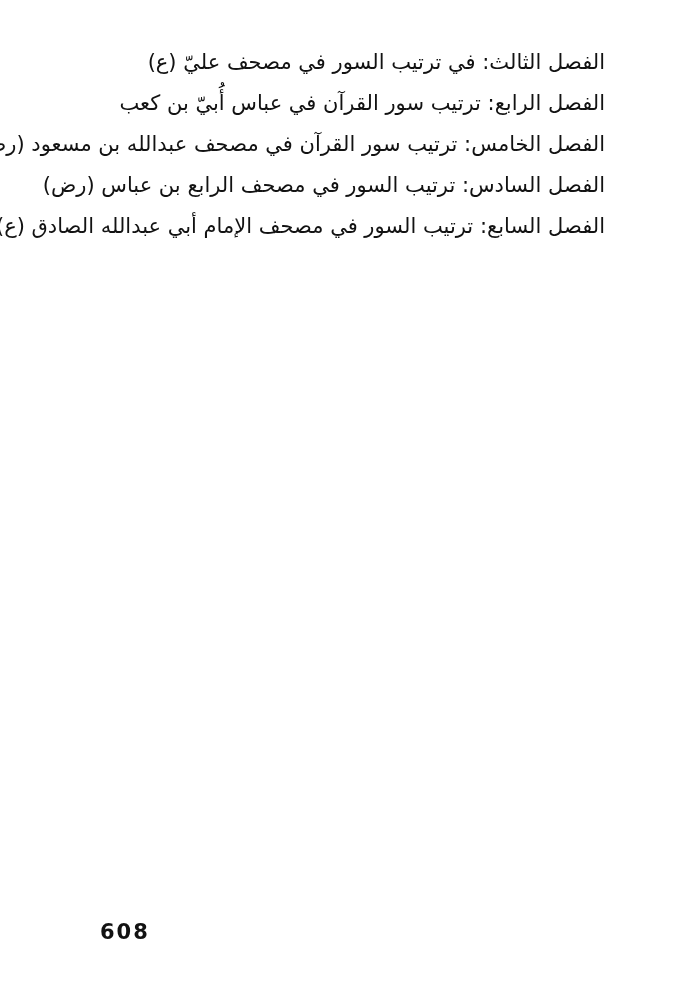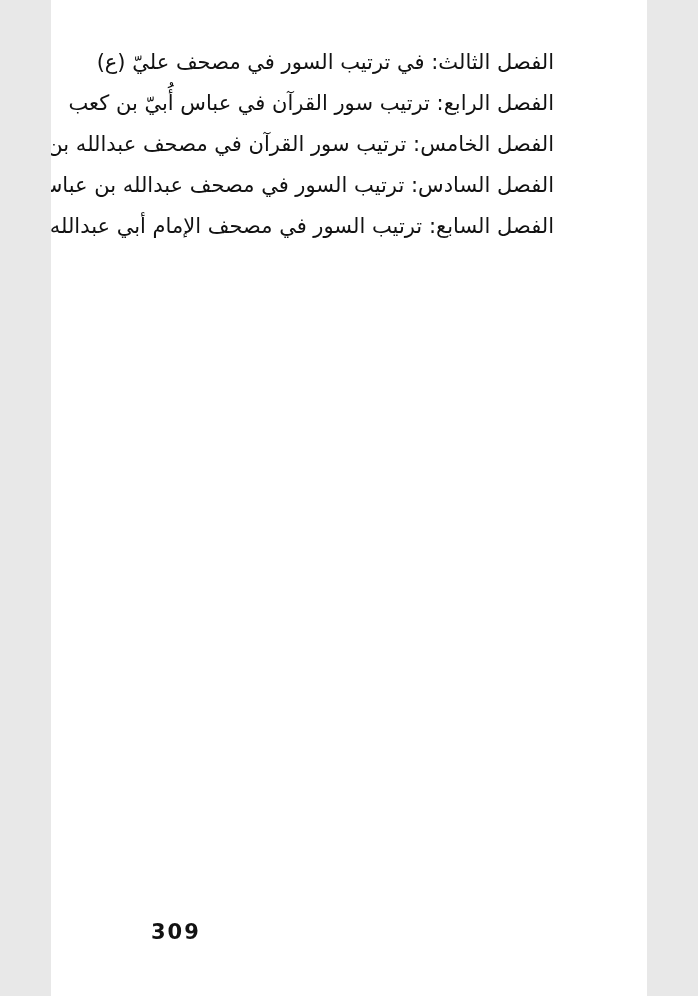--- a/index.html
+++ b/index.html
@@ -2,21 +2,21 @@
 <html lang="ar"><head>
   <meta charset="utf-8">
   <style>
     * { margin: 0; padding: 0; box-sizing: border-box; }
     html, body {
       background: #e8e8e8;
       font-family: "DejaVu Sans", sans-serif;
     }
     .page {
       position: relative;
-      width: 596px;
+      width: 698px;
       height: 996px;
       margin: 0 auto;
       background: #ffffff;
       overflow: hidden;
       color: #111111;
     }
     .chapter-list {
       position: absolute;
       top: 42px;
       right: 93px;
@@ -43,17 +43,17 @@
     }
   </style>
 </head>
 <body>
 
 <div class="page">
   <div class="chapter-list">
     <div class="chapter-line">الفصل الثالث: في ترتيب السور في مصحف عليّ (ع)</div>
     <div class="chapter-line">الفصل الرابع: ترتيب سور القرآن في عباس أُبيّ بن كعب</div>
     <div class="chapter-line">الفصل الخامس: ترتيب سور القرآن في مصحف عبدالله بن مسعود (رض)</div>
-    <div class="chapter-line">الفصل السادس: ترتيب السور في مصحف عبدالله بن عباس (رض)</div>
+    <div class="chapter-line">الفصل السادس: ترتيب السور في مصحف الرابع بن عباس (رض)</div>
     <div class="chapter-line">الفصل السابع: ترتيب السور في مصحف الإمام أبي عبدالله الصادق (ع).</div>
   </div>
-  <div class="page-number">309</div>
+  <div class="page-number">608</div>
 </div>
 
 </body></html>

